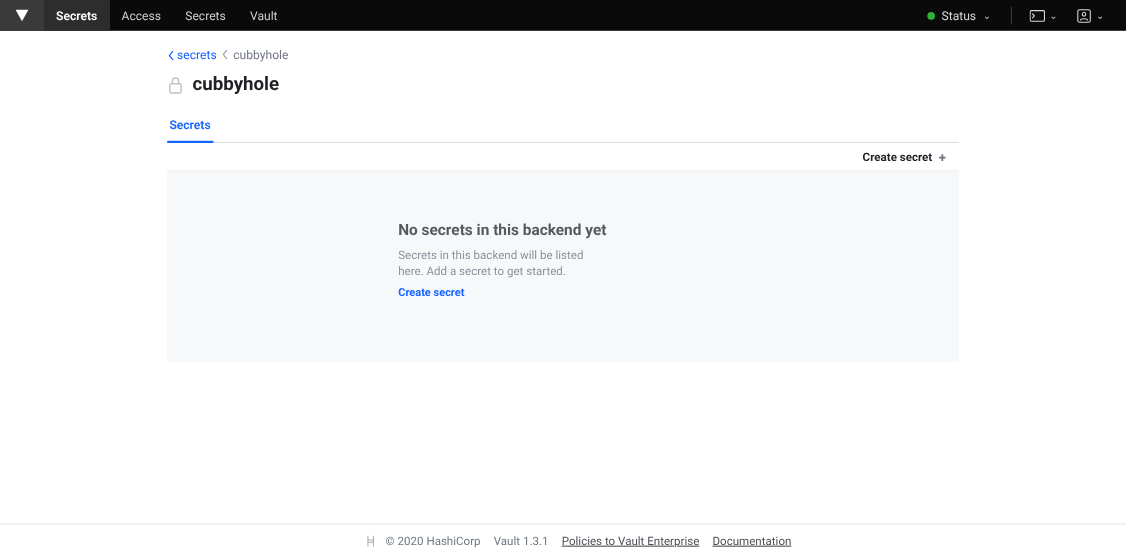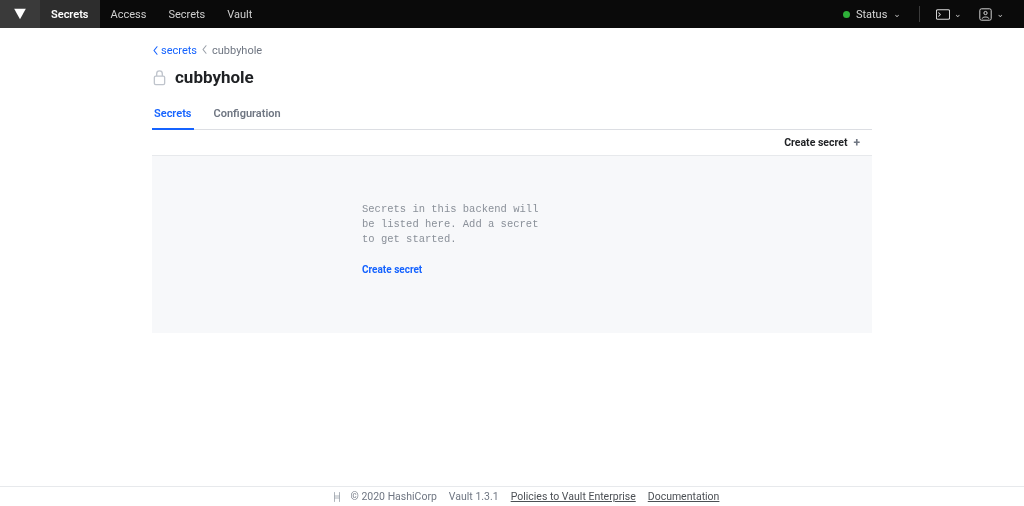--- a/index.html
+++ b/index.html
@@ -43,25 +43,25 @@
 
   
   .toolbar-row { display: flex; justify-content: flex-end; align-items: center; padding: 6px 12px; border-bottom: 1px solid #e7e9ec; }
   .create-secret-btn { font-size: 10.5px; font-weight: 700; color: #1f2124; cursor: pointer; display: inline-flex; align-items: center; gap: 6px; }
   .create-secret-btn .plus { font-size: 12px; color: #6f7682; line-height: 1; }
 
   
   .panel { background: #f7f8fa; padding: 46px 20px 56px 20px; }
   .empty { max-width: 300px; margin: 0 auto; text-align: left; }
   .empty-title { font-size: 14px; font-weight: 700; color: #545a60; margin-bottom: 6px; }
-  .empty-desc { font-size: 10.5px; color: #8a9099; line-height: 1.45; margin-bottom: 10px; max-width: 190px; font-family: Liberation Mono, monospace; }
+  .empty-desc { font-size: 10.5px; color: #8a9099; line-height: 1.45; max-width: 190px; }
   .empty-link { font-size: 10px; font-weight: 700; color: #1563ff; text-decoration: none; cursor: pointer; }
 
   
-  .footer { border-top: 1px solid #e7e9ec; font-size: 10.5px; color: #6f7682; height: 20px; display: flex; align-items: center; justify-content: center; gap: 12px; padding-left: 26px; }
+  .footer { border-top: 1px solid #e7e9ec; font-size: 10.5px; color: #6f7682; height: 30px; display: flex; align-items: center; justify-content: center; gap: 12px; padding-left: 26px; }
   .footer .fgroup { display: inline-flex; align-items: center; gap: 8px; }
   .footer a { color: #4c5055; text-decoration: underline; cursor: pointer; }
   .footer .hashi-icon svg { display: block; }
 </style>
 </head>
 <body>
 
 <div class="topnav">
   <div class="logo-box">
     <svg width="14" height="14" viewBox="0 0 24 24">
@@ -123,32 +123,32 @@
         <svg width="15" height="17" viewBox="0 0 16 18">
           <rect x="2.5" y="7.5" width="11" height="9" rx="1.5" fill="none" stroke="#bfc4cc" stroke-width="1.4"></rect>
           <path d="M5 7.5 V5 a3 3 0 0 1 6 0 V7.5" fill="none" stroke="#bfc4cc" stroke-width="1.4"></path>
         </svg>
       </span>
       <h1 class="page-title">cubbyhole</h1>
     </div>
 
     <div class="tabs">
       <div class="tab active">Secrets</div>
-      <div class="tab">Configuration</div>
     </div>
 
     <div class="toolbar-row">
       <div class="create-secret-btn">
         <span>Create secret</span>
         <span class="plus">+</span>
       </div>
     </div>
 
     <div class="panel">
       <div class="empty">
+        <div class="empty-title">No secrets in this backend yet</div>
         <div class="empty-desc">Secrets in this backend will be listed here. Add a secret to get started.</div>
         <a class="empty-link">Create secret</a>
       </div>
     </div>
 
   </div>
 </div>
 
 <div class="footer">
   <span class="fgroup">

